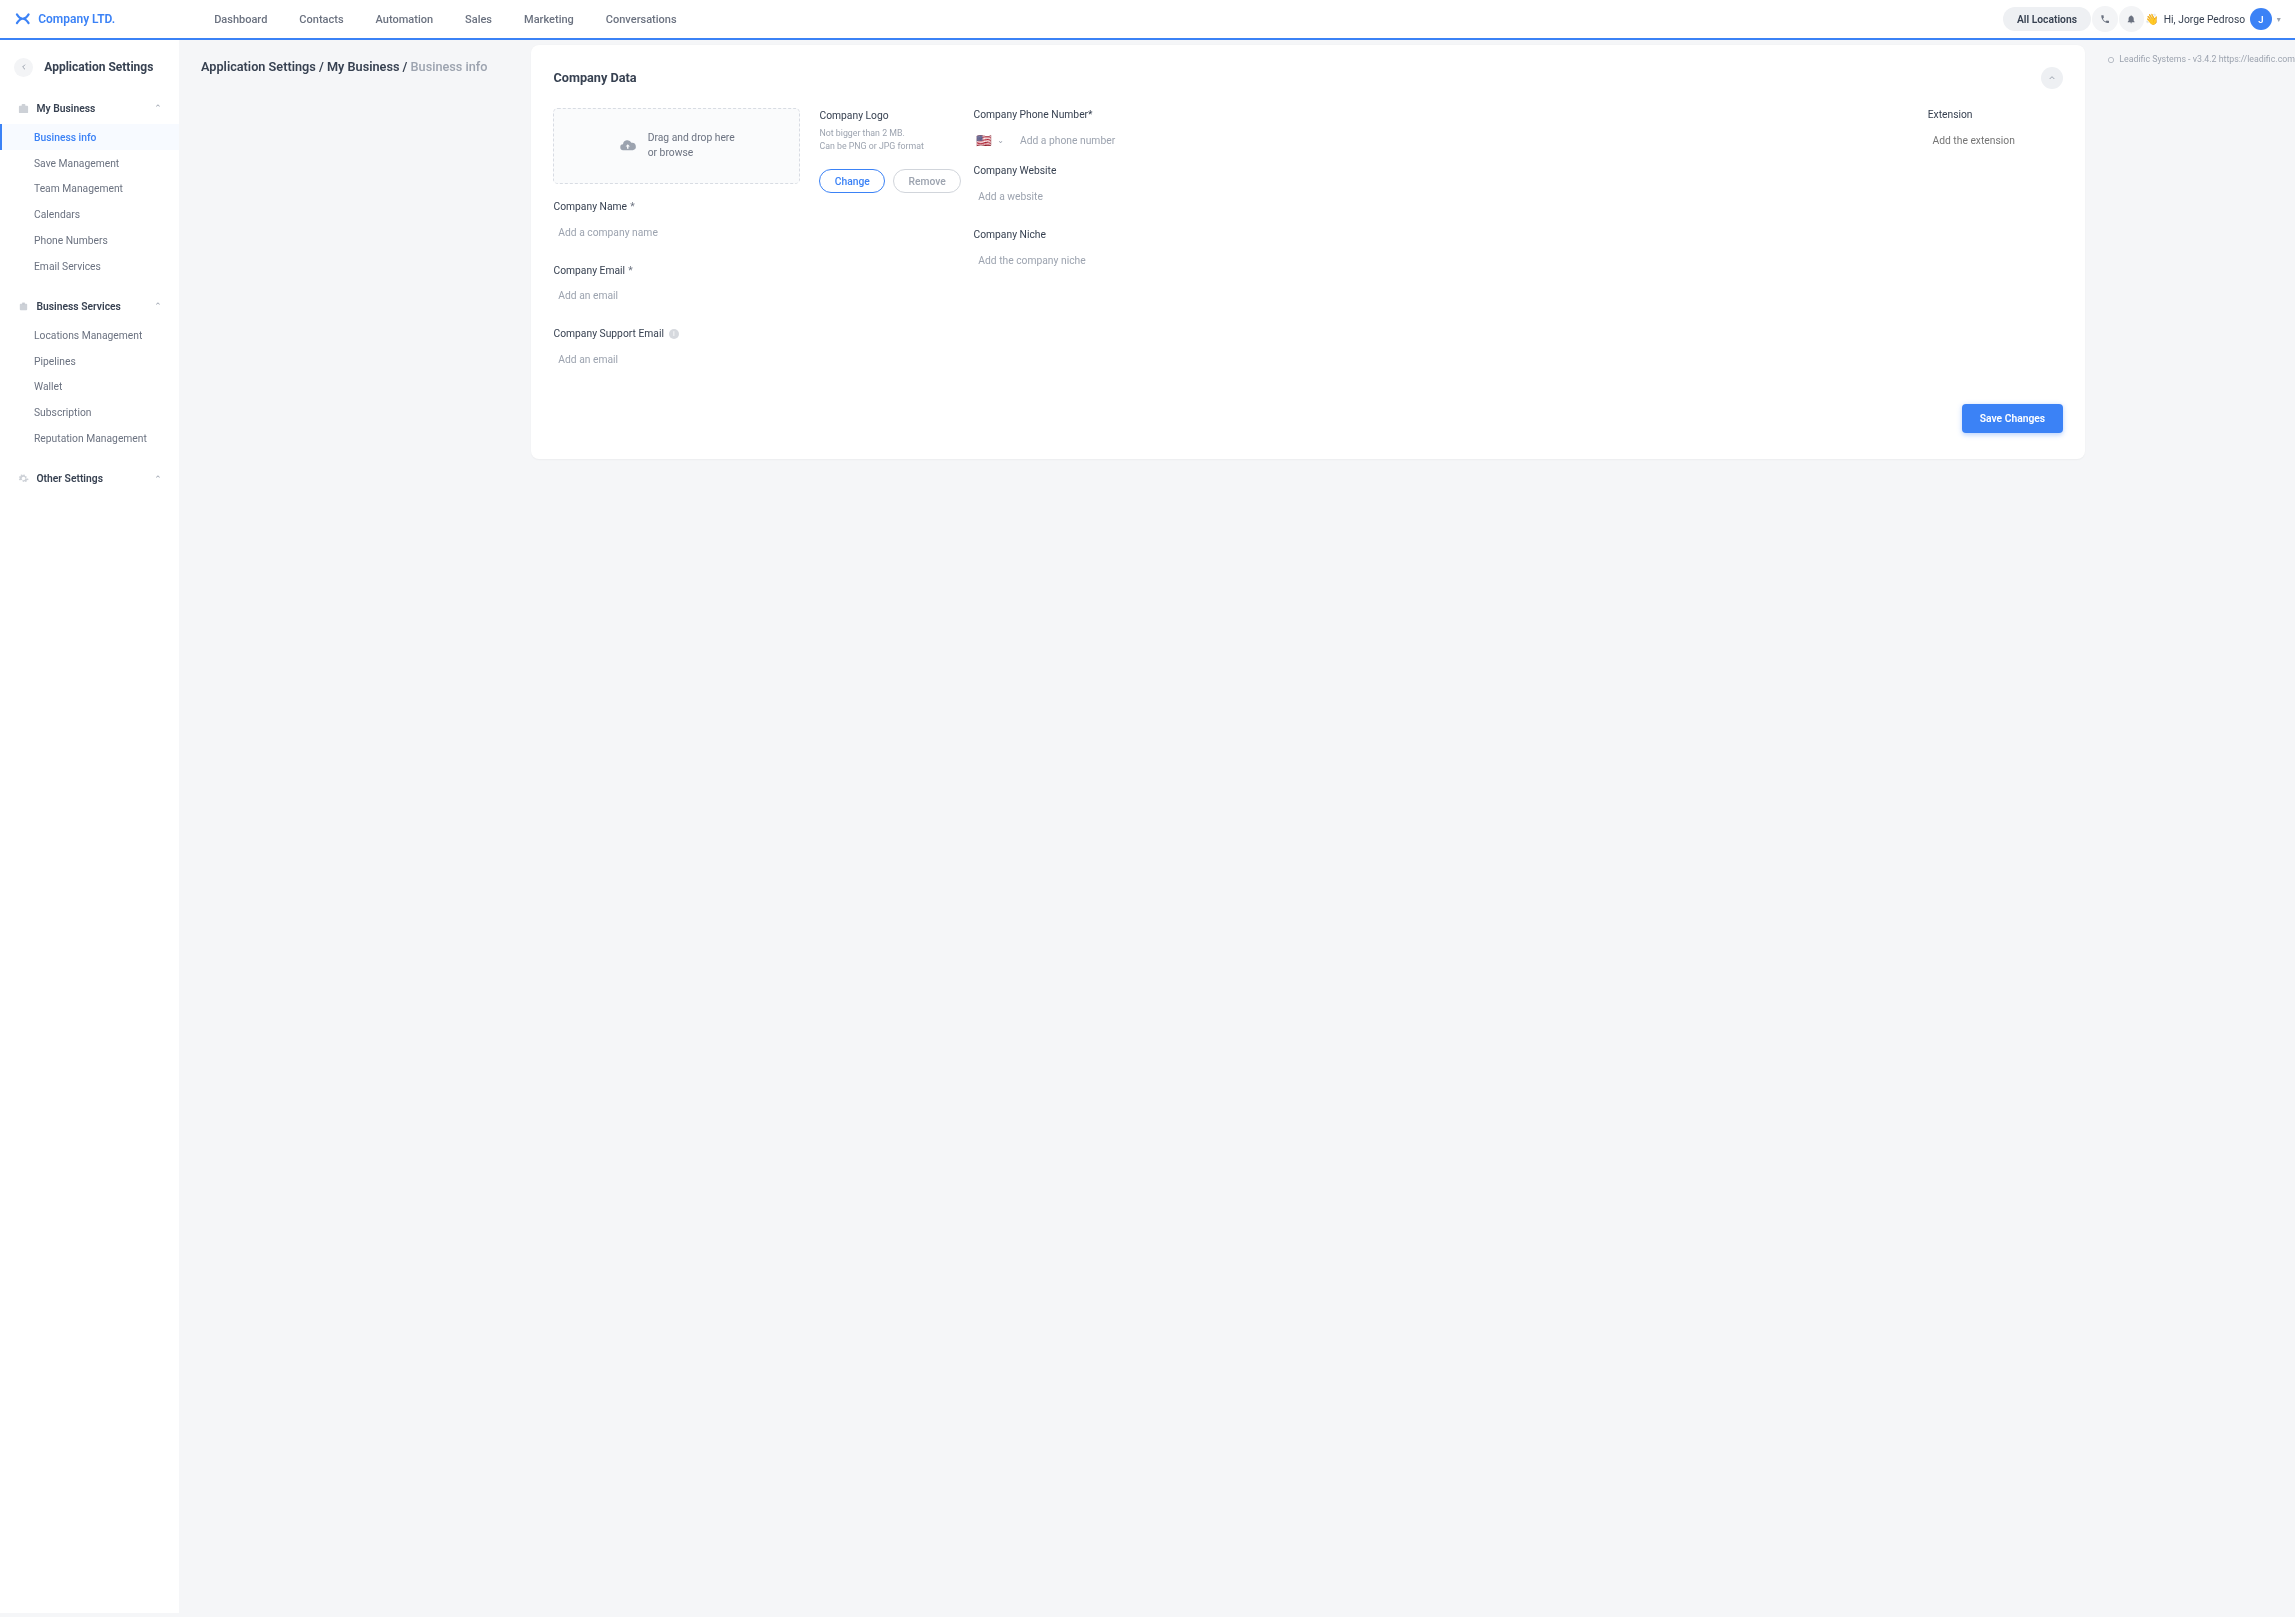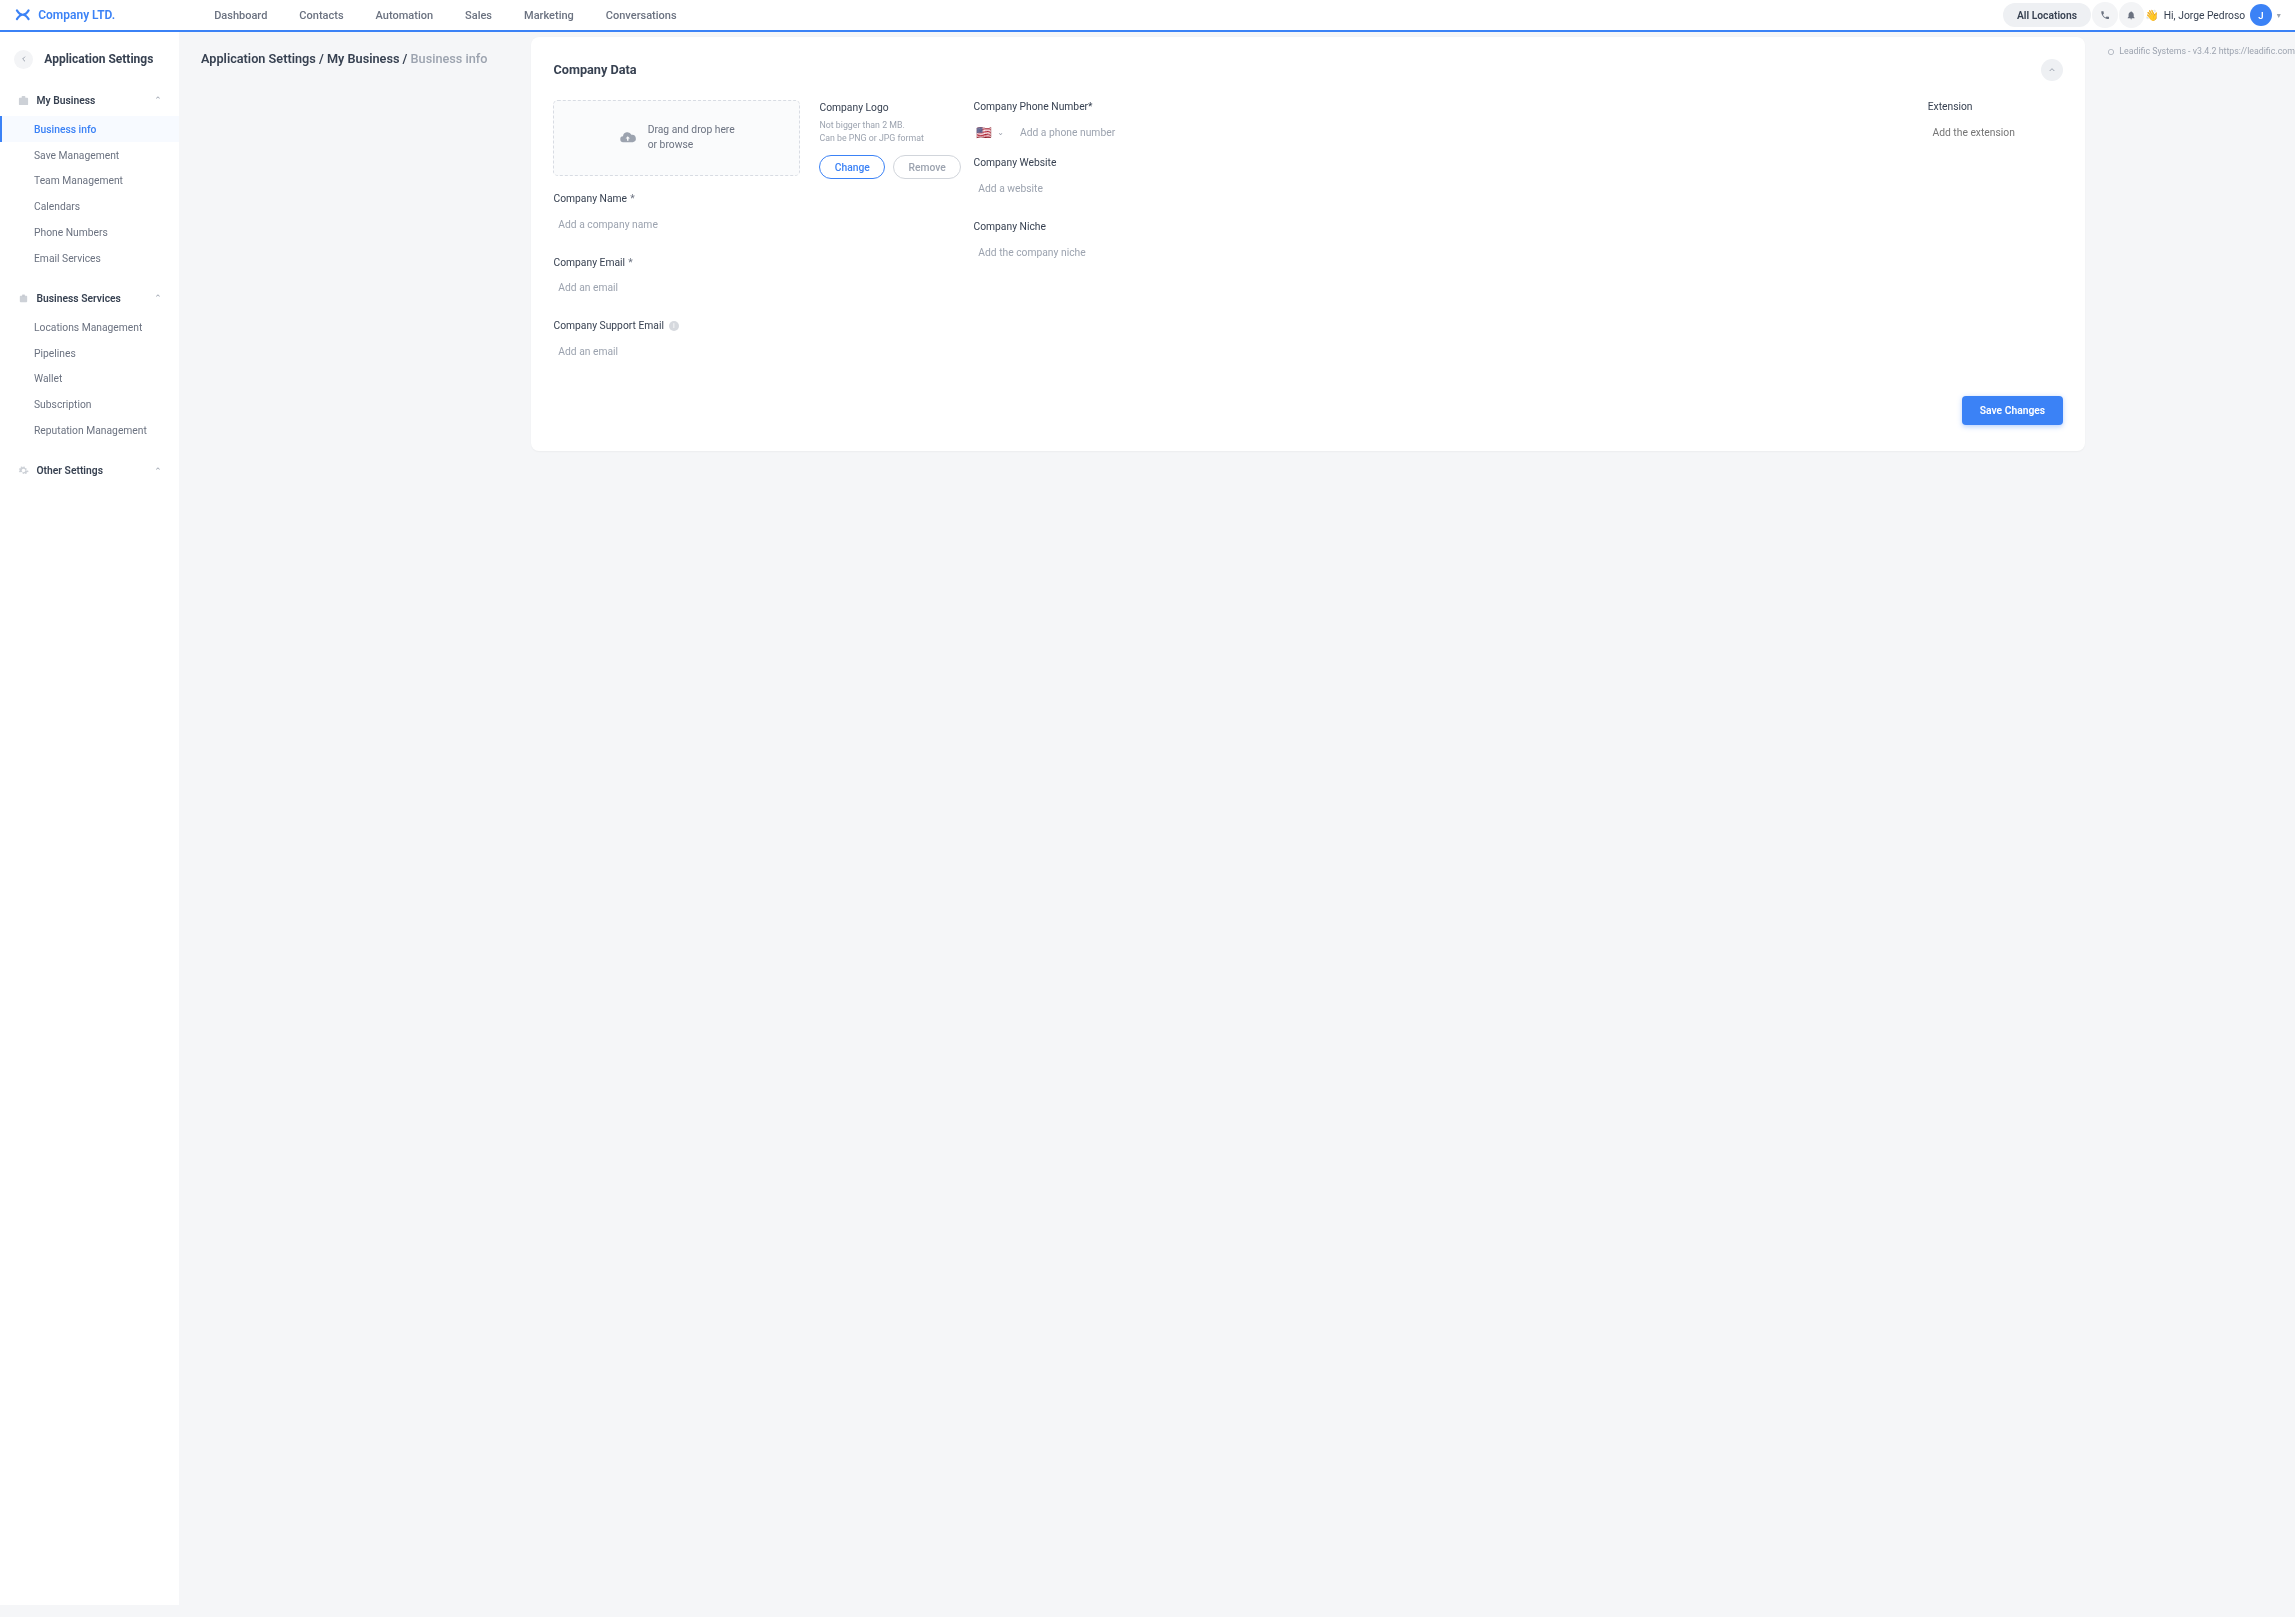--- a/index.html
+++ b/index.html
@@ -11,21 +11,21 @@
   --border:#e5e7eb;
   --bg:#f5f6f8;
   --sidebar-bg:#ffffff;
   --card-bg:#ffffff;
 }
 *{box-sizing:border-box;margin:0;padding:0;font-family:-apple-system,BlinkMacSystemFont,"Segoe UI",Roboto,Helvetica,Arial,sans-serif;}
 html,body{height:100%;}
 body{background:var(--bg);color:var(--text);}
 
 
-.topnav{height:32px;background:#fff;border-bottom:2.4px solid var(--blue);display:flex;align-items:center;padding:0 14.3px;gap:19px;position:relative;}
+.topnav{height:40px;background:#fff;border-bottom:2.4px solid var(--blue);display:flex;align-items:center;padding:0 14.3px;gap:19px;position:relative;}
 .brand{display:flex;align-items:center;gap:6.4px;font-weight:600;color:var(--blue);font-size:12px;white-space:nowrap;cursor:pointer;}
 .brand svg{width:17.5px;height:17.5px;}
 .mainlinks{display:flex;gap:32px;margin-left:80px;}
 .mainlinks a{color:var(--text-light);font-size:11px;font-weight:500;text-decoration:none;cursor:pointer;}
 .topnav-right{margin-left:auto;display:flex;align-items:center;gap:1px;}
 .pill{background:#eef0f3;border-radius:16px;padding:5.6px 14.3px;font-size:10.3px;font-weight:600;color:var(--text);cursor:pointer;}
 .icon-btn{width:25.5px;height:25.5px;border-radius:50%;background:#f3f4f6;display:flex;align-items:center;justify-content:center;color:var(--text-light);cursor:pointer;font-size:10.3px;}
 .greet{display:flex;align-items:center;gap:4.8px;font-size:10.3px;color:var(--text);cursor:pointer;}
 .avatar{width:22px;height:22px;border-radius:50%;background:var(--blue);color:#fff;display:flex;align-items:center;justify-content:center;font-size:9.6px;font-weight:600;}
 .caret{color:var(--text-lighter);font-size:8px;cursor:pointer;}
@@ -67,21 +67,21 @@
 .dz-text{font-size:10.3px;line-height:1.4;}
 
 .lbl{font-size:10.3px;color:var(--text);margin-bottom:4.8px;display:flex;align-items:center;gap:3.2px;}
 .lbl .req{color:var(--text-light);}
 .hint{font-size:8.8px;color:var(--text-lighter);line-height:1.4;}
 .field{margin-top:16px;}
 .field input{width:100%;border:none;border-bottom:0.8px solid transparent;padding:8px 4.8px;font-size:10.3px;color:var(--text);background:transparent;outline:none;}
 .field input::placeholder{color:var(--text-lighter);}
 
 .btn-row{display:flex;gap:8px;margin-top:11px;}
-.btn-outline{border:0.8px solid var(--blue);color:var(--blue);background:#fff;border-radius:14.3px;padding:4.8px 14.3px;font-size:10.3px;font-weight:500;cursor:pointer;}
+.btn-outline{border:0.8px solid var(--blue);color:var(--blue);background:#fff;border-radius:14.3px;padding:4.8px 14.3px;font-size:10.3px;font-weight:500;cursor:pointer;margin-top:6px;}
 .btn-outline.muted{border-color:#d1d5db;color:var(--text-lighter);}
 
 .phone-row{display:flex;gap:8px;align-items:center;}
 .flag-sel{display:flex;align-items:center;gap:4.8px;padding:4.8px 3.2px;cursor:pointer;font-size:12.7px;}
 .flag-sel .chev2{color:var(--text-lighter);font-size:8px;}
 .phone-row input{flex:1;border:none;padding:8px 4.8px;font-size:10.3px;background:transparent;outline:none;}
 .phone-row input::placeholder{color:var(--text-lighter);}
 
 .right-col{display:grid;grid-template-columns:1fr 135px;gap:0 19px;}
 .right-col .full{grid-column:1/-1;}

